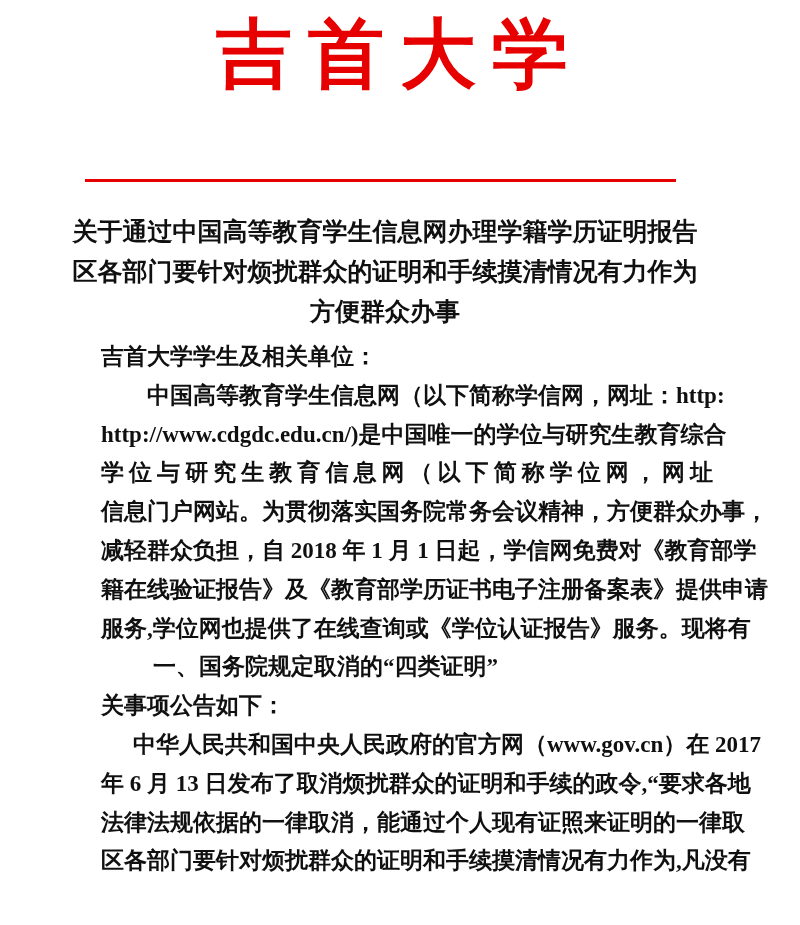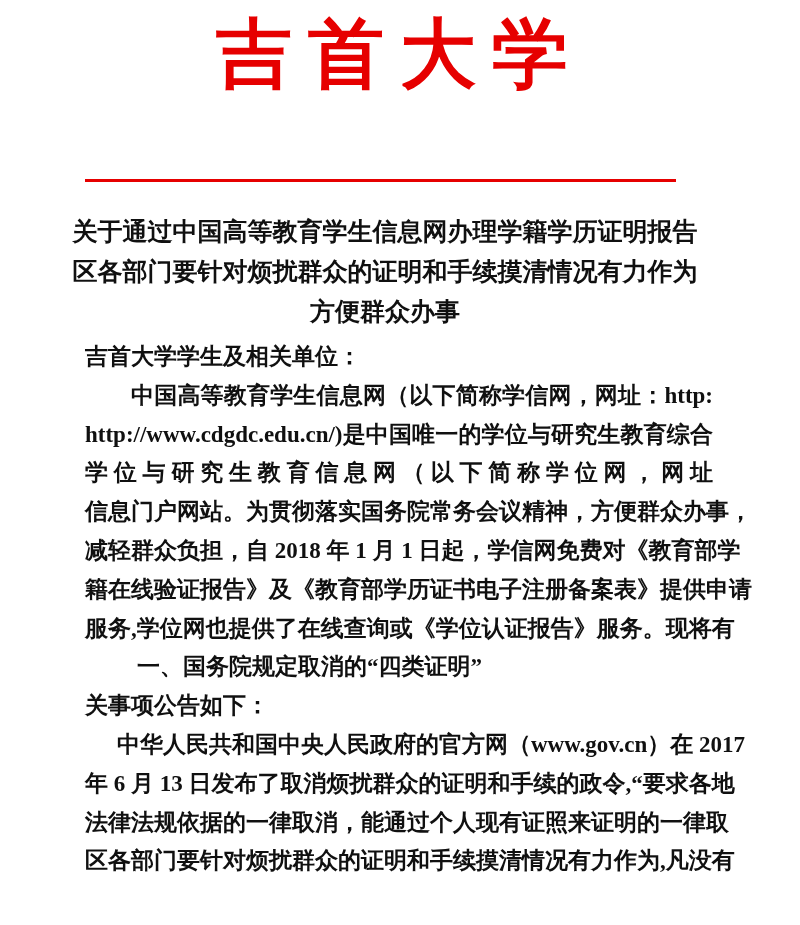--- a/index.html
+++ b/index.html
@@ -32,21 +32,21 @@
     text-align:center;font-weight:700;
     font-size:25px;line-height:40px;
   }
   
   .content{
     position:absolute;top:338px;left:85px;width:628px;
     font-size:23px;font-weight:600;line-height:38.8px;
   }
   .ln{
     height:38.8px;white-space:nowrap;
-    text-align:justify;text-align-last:justify;
+    text-align:justify;text-align-last:justify;margin-left:16px;
   }
   .ln.short{text-align-last:left;}
   .ln.ind{padding-left:46px;}
   .ln.ind-sm{padding-left:32px;}
   .ln.h1{padding-left:52px;font-weight:700;text-align-last:left;}
 </style>
 </head>
 <body>
 
 <div class="page">

